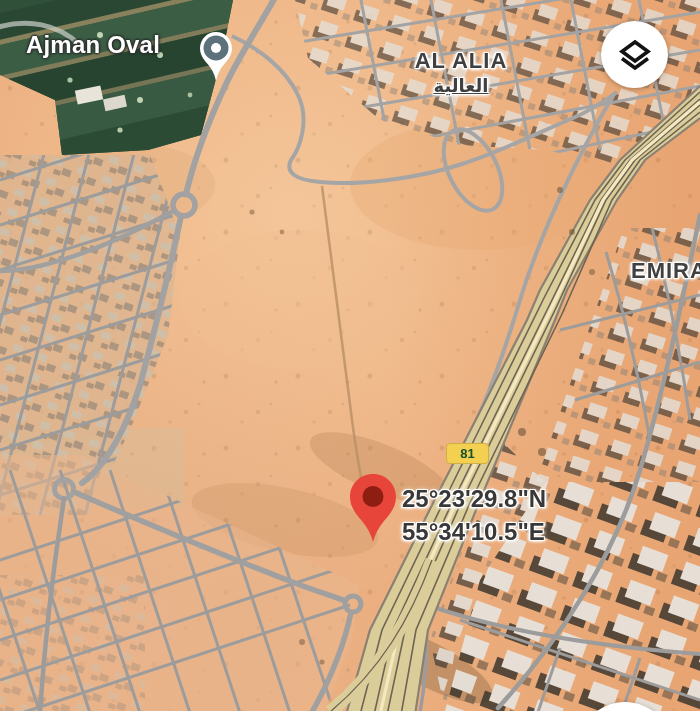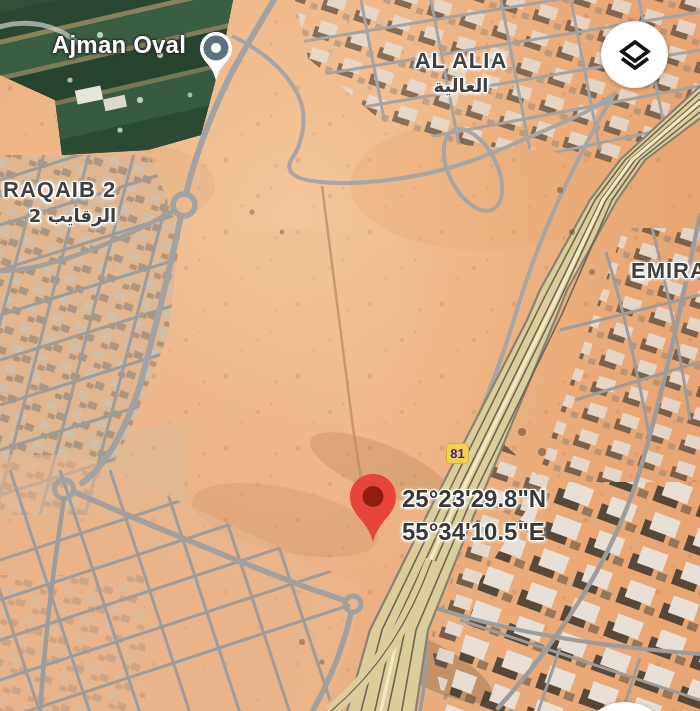--- a/index.html
+++ b/index.html
@@ -3,52 +3,52 @@
 <meta charset="utf-8">
 <style>
   html,body{margin:0;padding:0;background:#000;}
   .screen{
     position:relative;width:700px;height:711px;overflow:hidden;
     font-family:"Liberation Sans",sans-serif;background:#ecae7e;
   }
   .map-svg{position:absolute;left:0;top:0;display:block;}
   
   .poi-label{
-    position:absolute;left:0;top:30px;width:186px;text-align:right;
+    position:absolute;left:0;top:30px;width:186px;text-align:center;
     color:#fff;font-size:24px;font-weight:600;line-height:30px;letter-spacing:.2px;
     text-shadow:0 1px 3px rgba(45,45,45,.95),0 0 2px rgba(45,45,45,.9),
                 1px 0 2px rgba(45,45,45,.8),-1px 0 2px rgba(45,45,45,.8),
                 0 -1px 2px rgba(45,45,45,.8);
   }
   
   .dlabel{
     position:absolute;color:#404040;font-weight:700;letter-spacing:1px;
     text-shadow:-1px -1px 0 #fff,1px -1px 0 #fff,-1px 1px 0 #fff,1px 1px 0 #fff,
                 0 0 4px #fff,2px 0 3px #fff,-2px 0 3px #fff,0 2px 3px #fff;
     white-space:nowrap;
   }
-  .dlabel .ar{font-family:"DejaVu Sans",sans-serif;direction:rtl;}
+  .dlabel .ar{font-family:"DejaVu Sans",sans-serif;direction:rtl;text-decoration:underline;}
   .lbl-alalia{left:399px;top:48px;width:124px;text-align:center;font-size:22px;}
   .lbl-alalia .ar{font-size:18px;margin-top:1px;}
   .lbl-raqaib{left:0;top:177px;font-size:22px;}
   .lbl-raqaib .en{margin-left:3px;}
   .lbl-raqaib .ar{font-size:18px;margin-left:-13px;margin-top:2px;}
   .lbl-emira{left:631px;top:258px;font-size:22px;}
   .coords{
     position:absolute;left:402px;top:482px;color:#383838;font-size:24px;
     font-weight:700;line-height:33px;white-space:nowrap;
     text-shadow:-1px -1px 0 #fff,1px -1px 0 #fff,-1px 1px 0 #fff,1px 1px 0 #fff,
                 0 0 5px #fff,2px 1px 3px #fff,-2px 1px 3px #fff;
   }
   
   .route-badge{
-    position:absolute;left:446px;top:443px;width:23px;height:21px;
+    position:absolute;left:446px;top:443px;width:43px;height:21px;
     background:#f3d04f;border:1.5px solid #cfae45;border-radius:4px;
     box-sizing:border-box;display:flex;align-items:center;justify-content:center;
-    color:#4c1d95;font-size:13px;font-weight:700;
+    color:#14532d;font-size:13px;font-weight:700;
   }
   
   .red-pin{position:absolute;left:348px;top:473px;}
   .poi-pin{position:absolute;left:198px;top:31px;}
   
   .layers-btn{
     position:absolute;left:601px;top:21px;width:67px;height:67px;border:none;
     border-radius:50%;background:#fff;box-shadow:0 1px 5px rgba(0,0,0,.3);
     display:flex;align-items:center;justify-content:center;padding:0;cursor:pointer;
   }
@@ -288,24 +288,20 @@
     <path d="M18,1 C9,1 2,8.5 2,17.5 C2,24 6,29 10.5,34 C14,38 16.5,43 18,50 C19.5,43 22,38 25.5,34 C30,29 34,24 34,17.5 C34,8.5 27,1 18,1 Z" fill="#ffffff"></path>
     <circle cx="18" cy="17" r="12.5" fill="#5b717c"></circle>
     <circle cx="18" cy="17" r="5" fill="#ffffff"></circle>
   </svg>
 
   <div class="dlabel lbl-alalia">
     <div class="en">AL ALIA</div>
     <div class="ar">العالية</div>
   </div>
 
-  <div class="dlabel lbl-raqaib">
-    <div class="en">RAQAIB 2</div>
-    <div class="ar">الرقايب 2</div>
-  </div>
 
   <div class="dlabel lbl-emira">
     <span>EMIRA</span>
   </div>
 
   <div class="route-badge">81</div>
 
   <svg class="red-pin" width="50" height="70" viewBox="0 0 50 70">
     <path d="M25,1 C12,1 2,11 2,24 C2,34 8,41 14,48 C19,54 23,61 25,69 C27,61 31,54 36,48 C42,41 48,34 48,24 C48,11 38,1 25,1 Z" fill="#e8453a"></path>
     <circle cx="25" cy="23.5" r="10.5" fill="#8e1d12"></circle>

